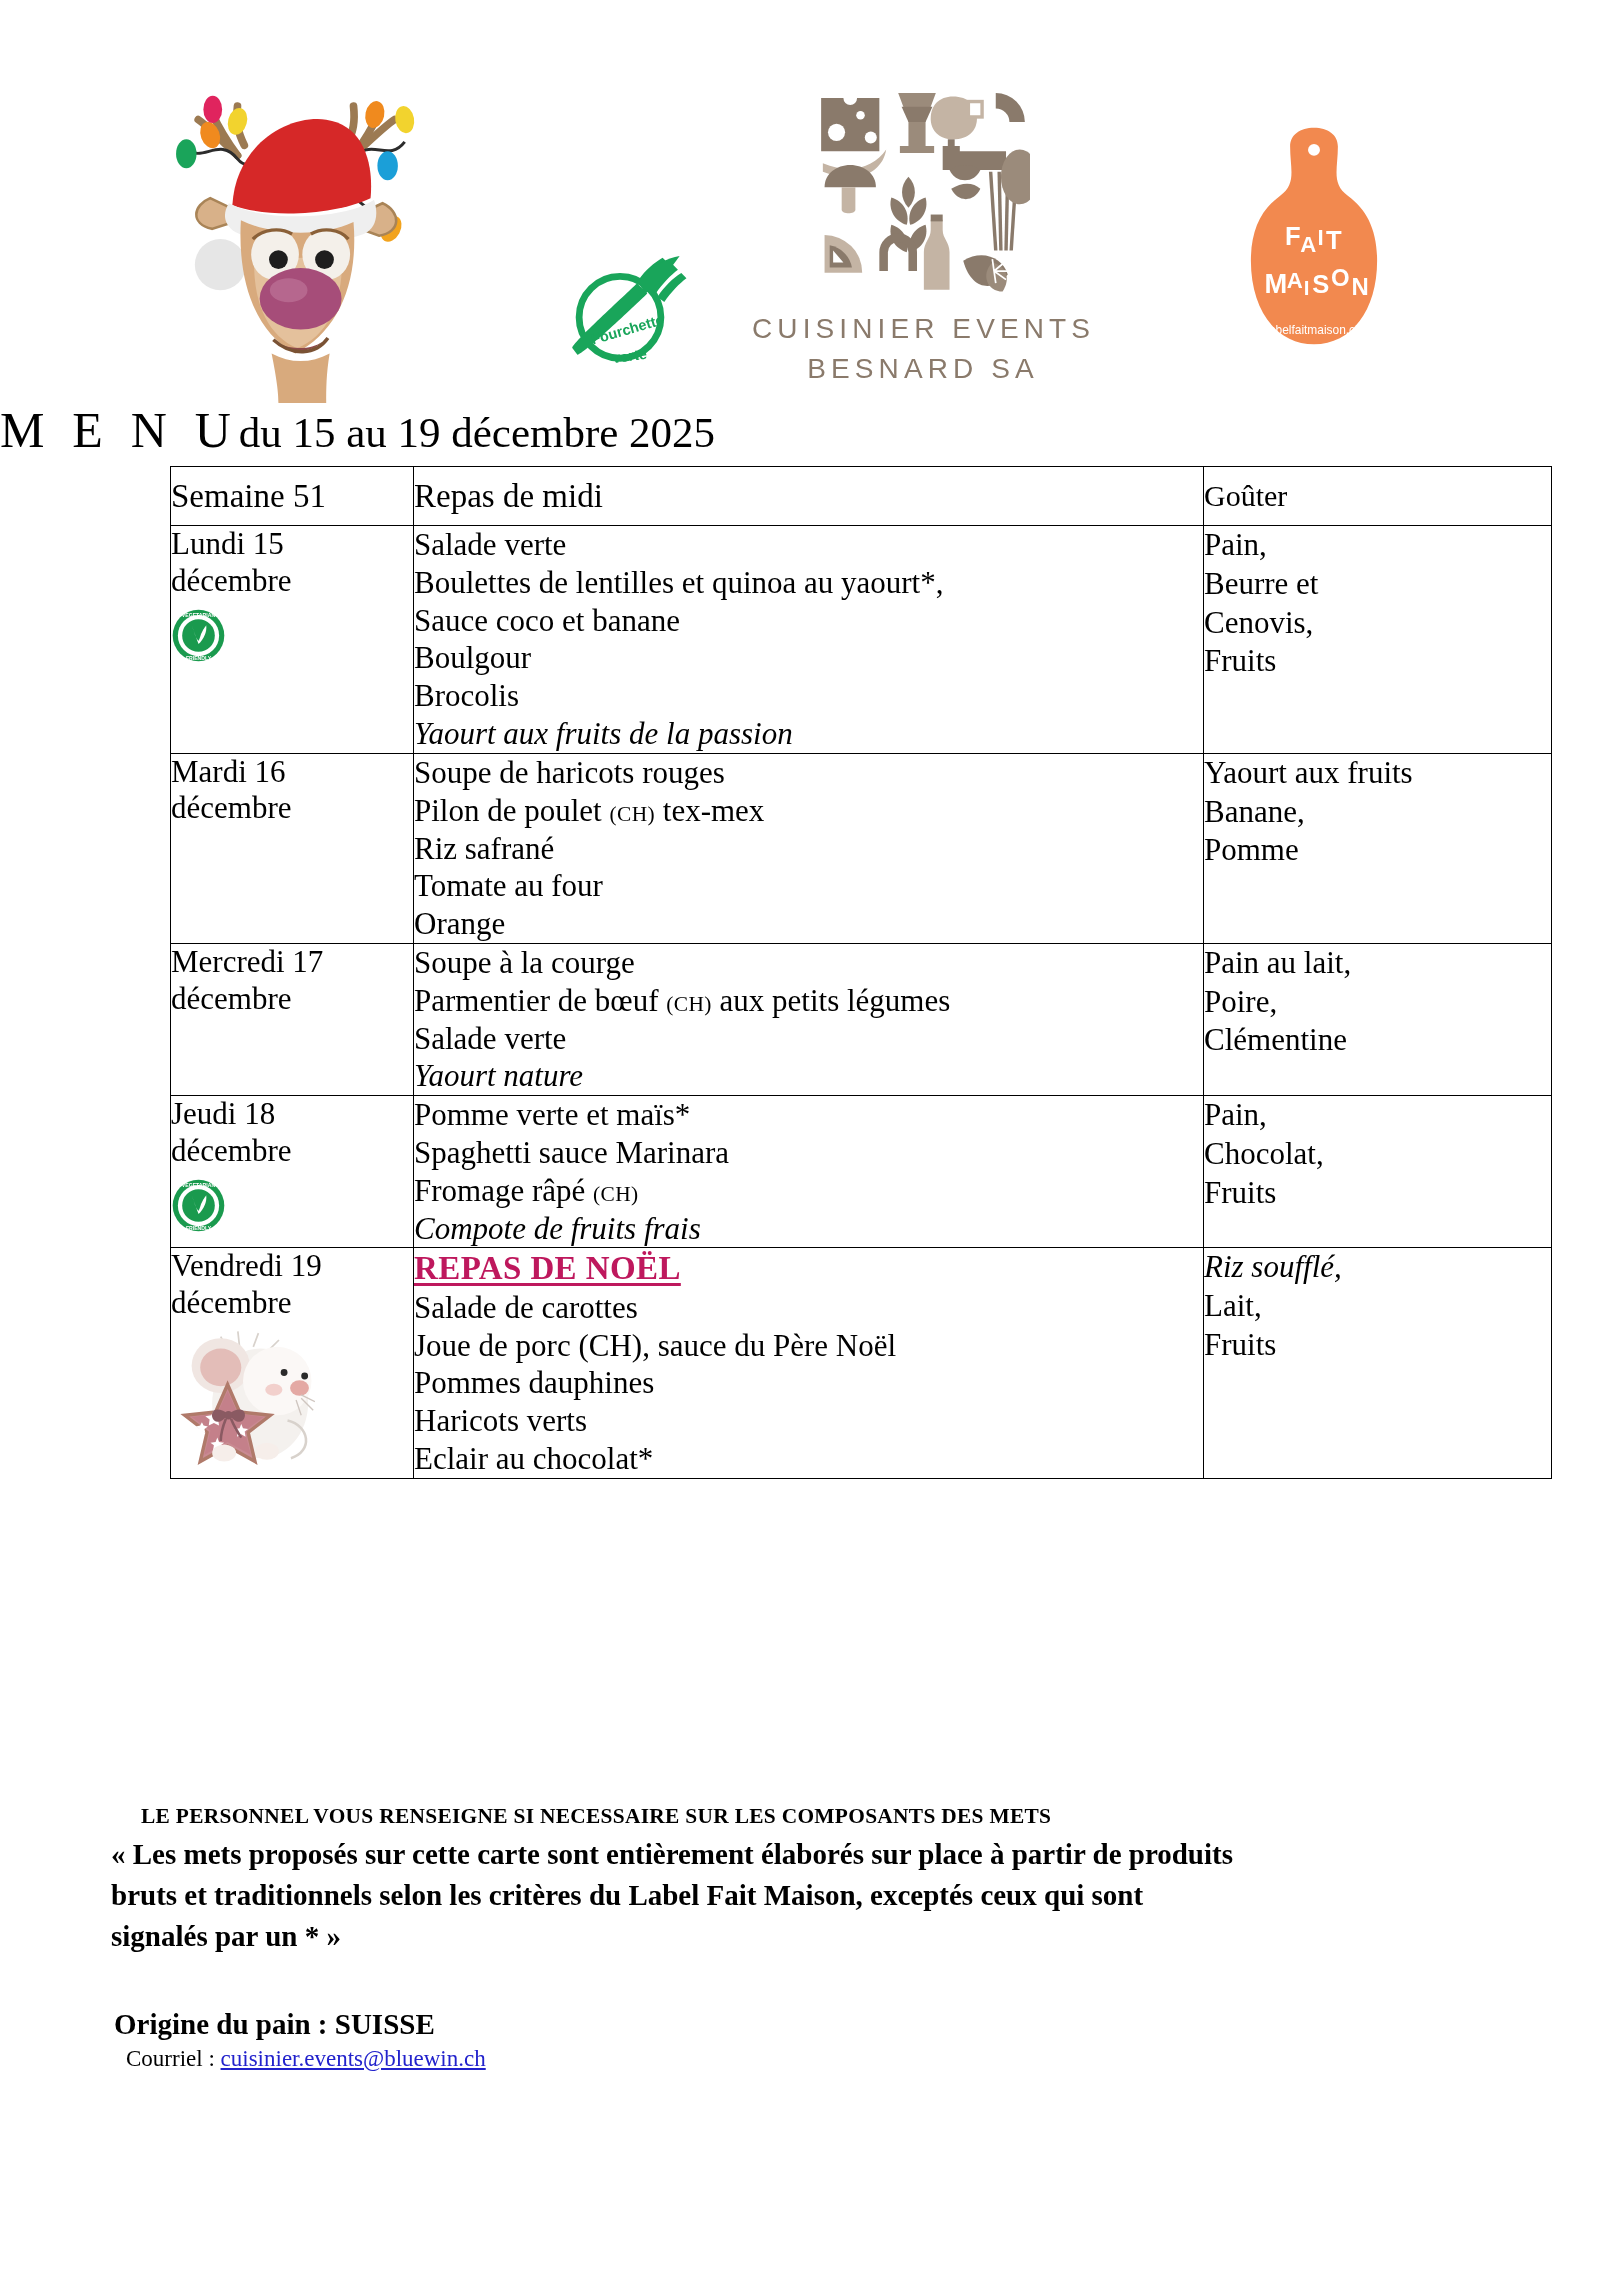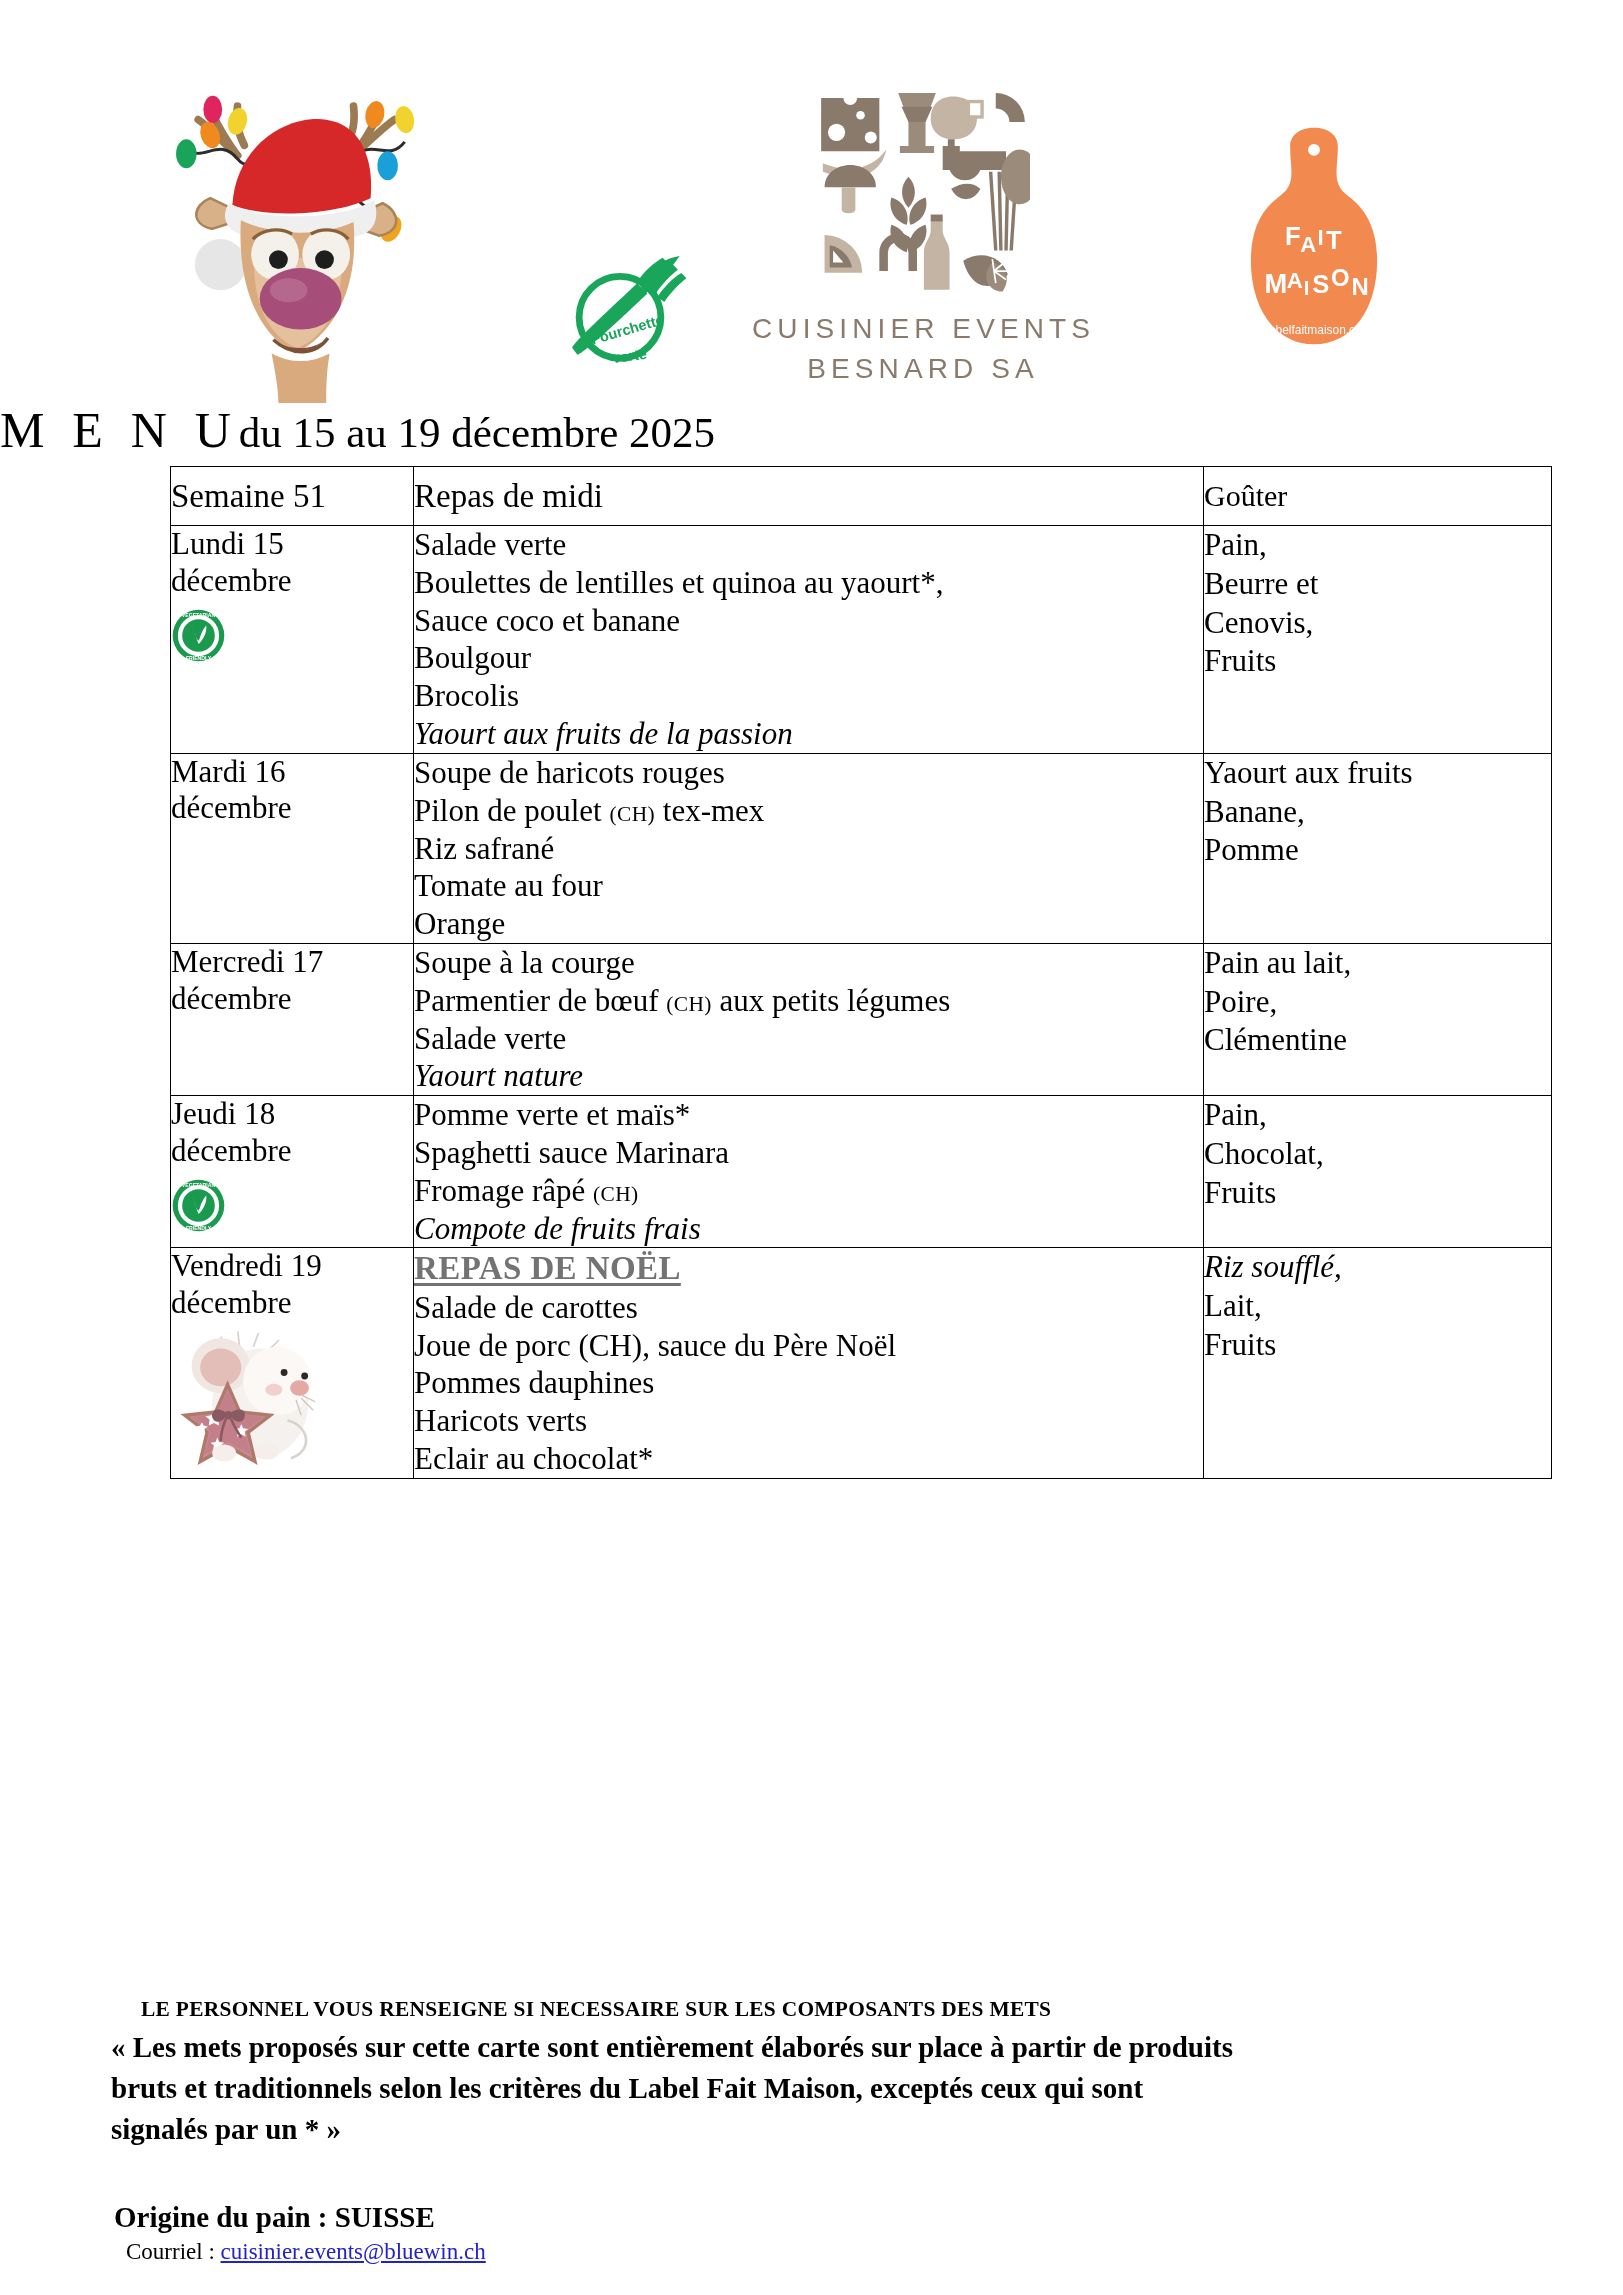--- a/index.html
+++ b/index.html
@@ -190,21 +190,21 @@
     text-underline-offset: 4.3px;
     font-size: 33px;
     letter-spacing: 0.4px;
     white-space: nowrap;
   }
 
   
   .footer {
     position: absolute;
     left: 0;
-    top: 1997px;
+    top: 1804px;
     width: 1308px;
   }
   .foot-caps {
     font-size: 21.4px;
     font-weight: bold;
     padding-left: 141px;
     letter-spacing: 0.3px;
     white-space: nowrap;
   }
   .foot-quote {
@@ -562,21 +562,21 @@
       </g>
 
       <ellipse cx="62" cy="146" rx="14" ry="10" fill="#f6eeea"></ellipse>
       <ellipse cx="112" cy="144" rx="14" ry="10" fill="#f6eeea"></ellipse>
 
       <path d="M136 108 c26 6 30 36 4 44" stroke="#d8d2cc" stroke-width="3" fill="none"></path>
     </svg>
   </div>
 </td>
           <td class="lunch-cell">
-            <div class="noel-banner" style="color: #737373;">REPAS DE NOËL</div>
+            <div class="noel-banner" style="color: #be185d;">REPAS DE NOËL</div>
             <div class="dish">Salade de carottes</div>
             <div class="dish">Joue de porc (CH), sauce du Père Noël</div>
             <div class="dish">Pommes dauphines</div>
             <div class="dish">Haricots verts</div>
             <div class="dish">Eclair au chocolat*</div>
           </td>
           <td class="snack-cell">
             <div class="dish italic">Riz soufflé,</div>
             <div class="dish">Lait,</div>
             <div class="dish">Fruits</div>

